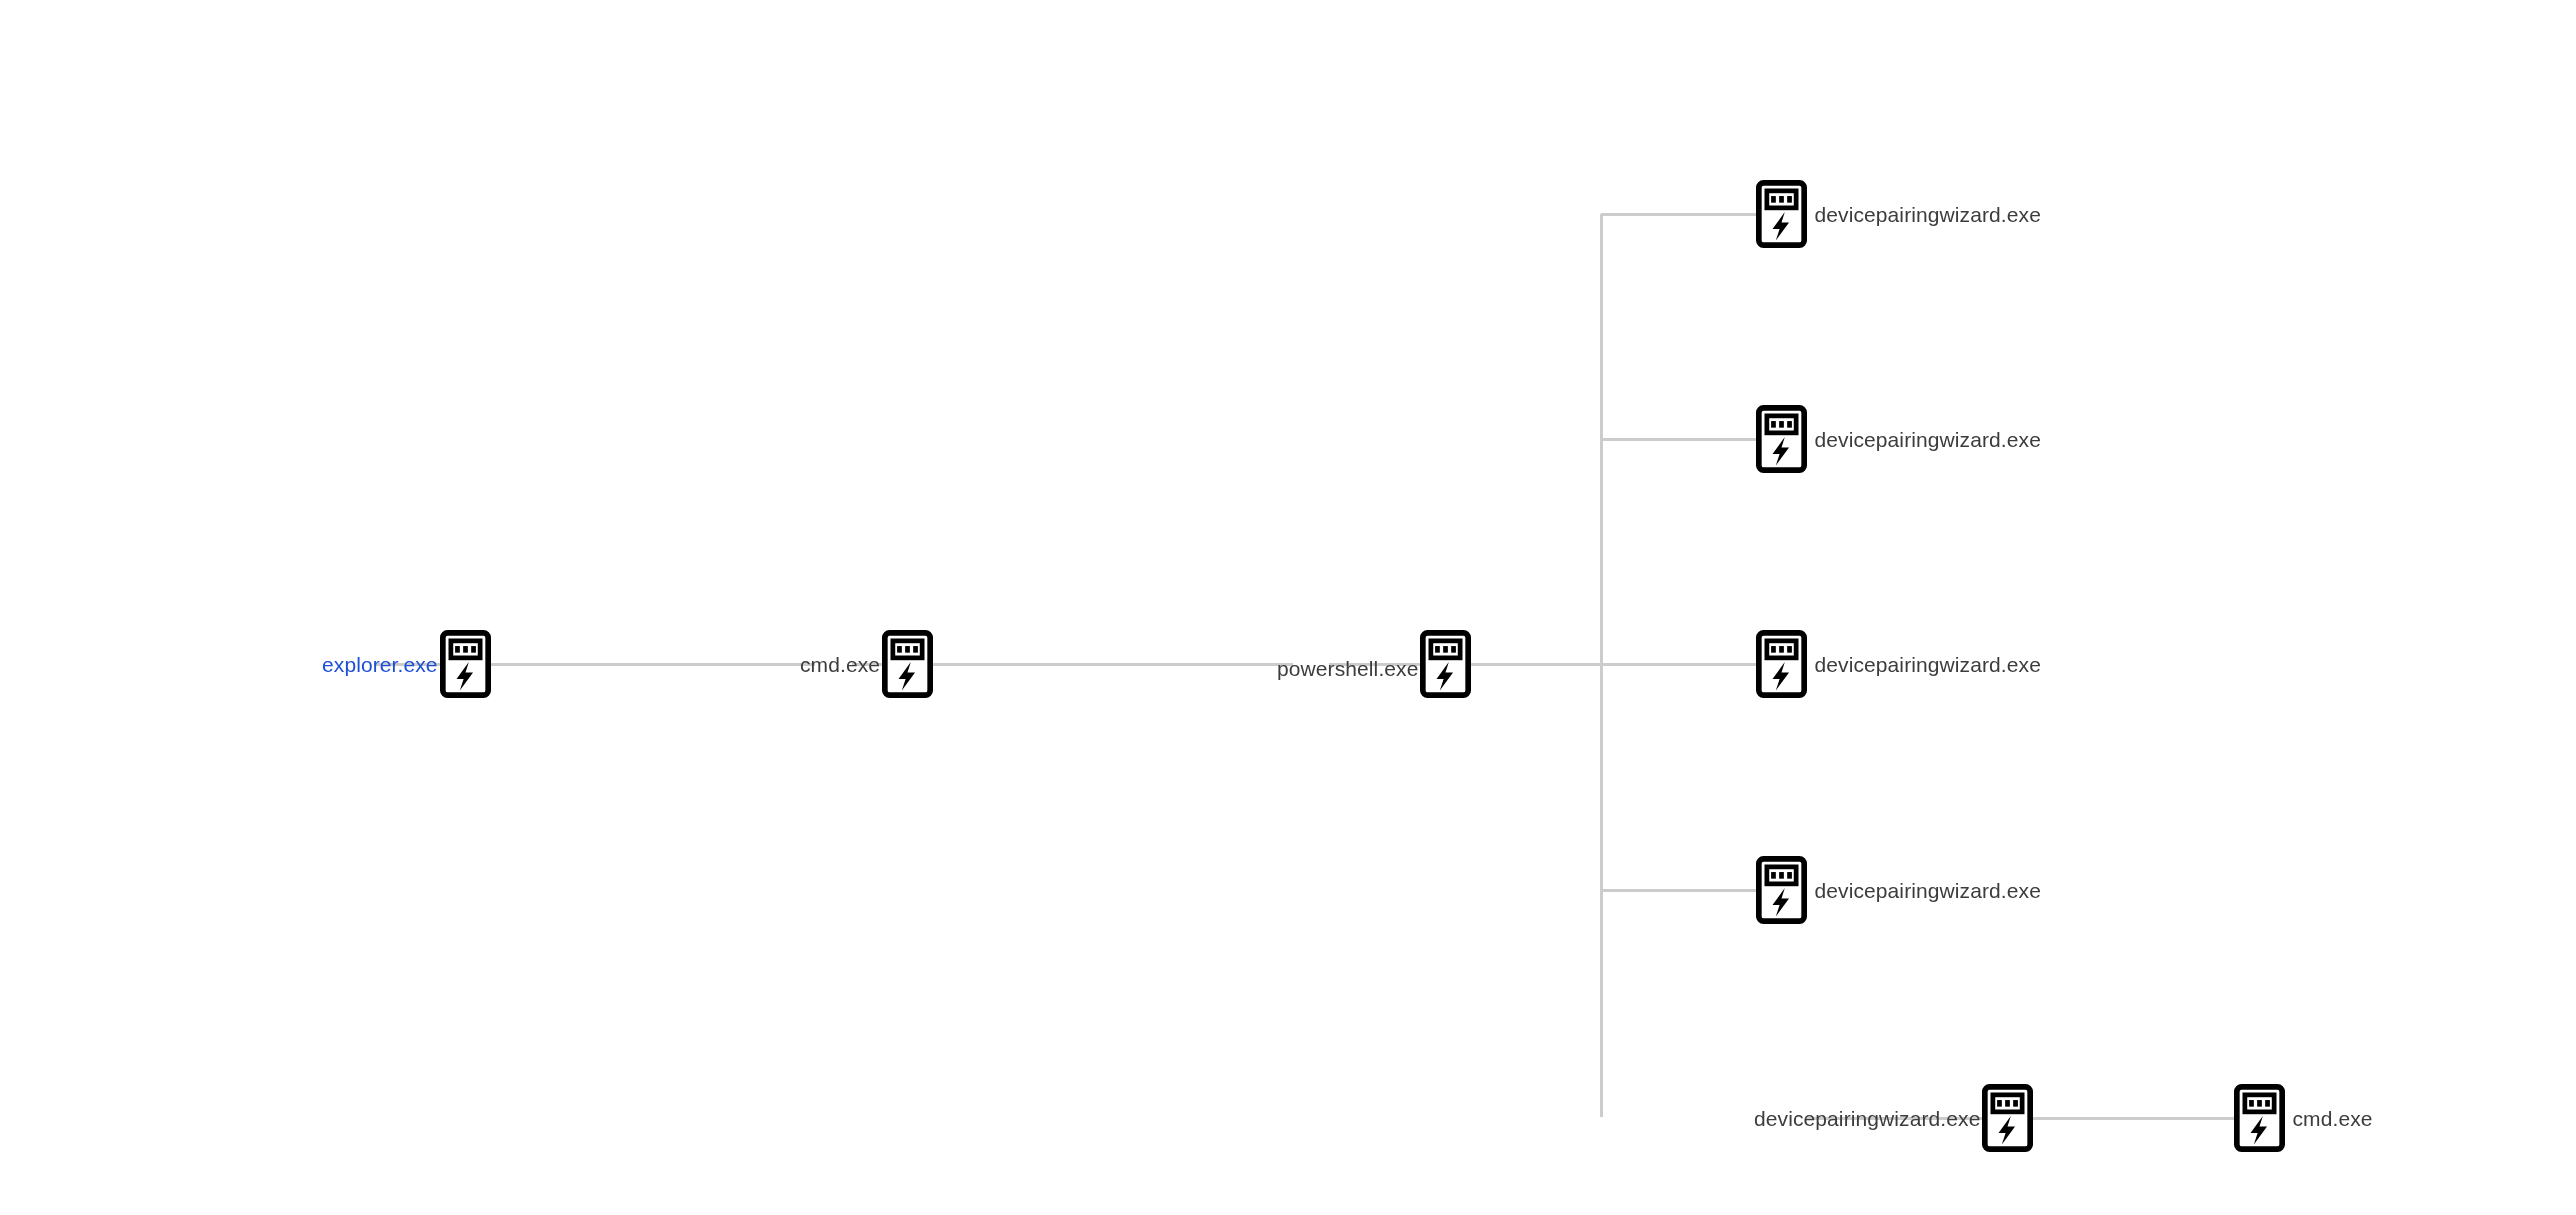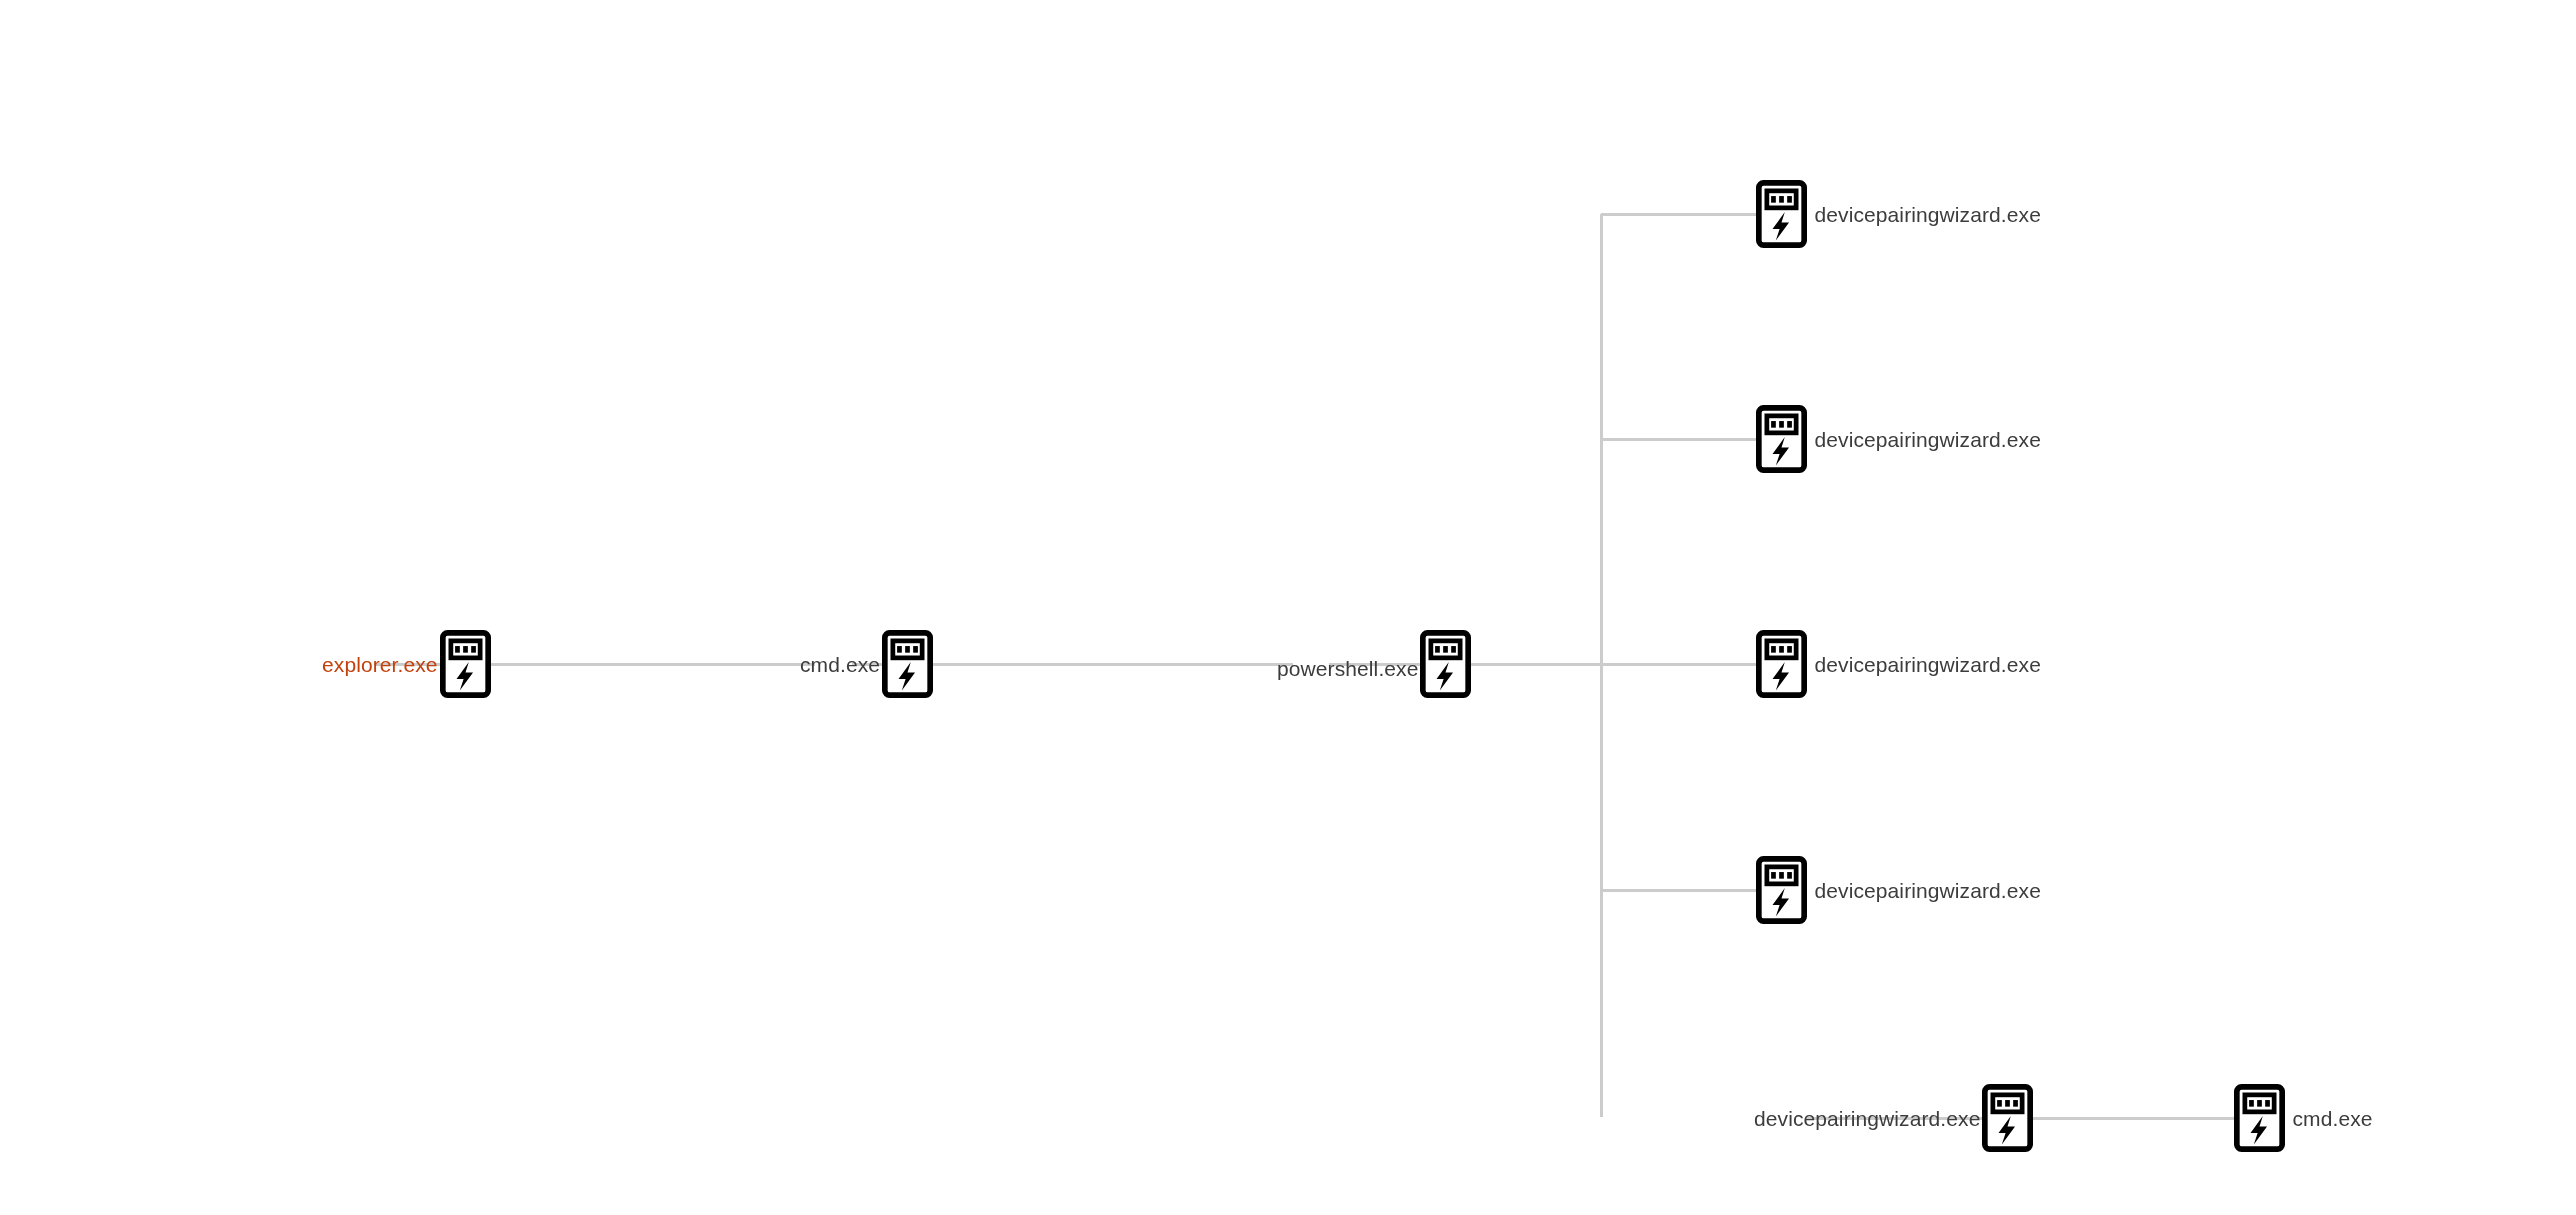--- a/index.html
+++ b/index.html
@@ -69,21 +69,21 @@
       <div class="edge-h" style="left: 852px; top: 663px; width: 441px; background: rgb(204, 204, 204);"></div>
       <div class="edge-h" style="left: 1329px; top: 663px; width: 432px; background: rgb(204, 204, 204);"></div>
       <div class="edge-v" style="left: 1600px; top: 214px; height: 903px; background: rgb(204, 204, 204);"></div>
       <div class="edge-h" style="left: 1601px; top: 213px; width: 160px; background: rgb(204, 204, 204);"></div>
       <div class="edge-h" style="left: 1601px; top: 438px; width: 160px; background: rgb(204, 204, 204);"></div>
       <div class="edge-h" style="left: 1601px; top: 889px; width: 160px; background: rgb(204, 204, 204);"></div>
       <div class="edge-h" style="left: 1806px; top: 1117px; width: 432px; background: rgb(204, 204, 204);"></div>
     </div>
   <div id="node-layer">
       <div class="node label-left" style="top: 630px; left: 322px;">
-        <span class="node-label" style="color: #c2410c; text-align: right;">explorer.exe</span>
+        <span class="node-label" style="color: #1d4ed8; text-align: right;">explorer.exe</span>
         <span style="display: block;">
           <svg class="node-icon" viewBox="0 0 54 72">
             <rect x="3" y="3" width="48" height="66" rx="5" ry="5" fill="#ffffff" stroke="#000000" stroke-width="6"></rect>
             <rect x="11.5" y="11.5" width="31" height="18" fill="#ffffff" stroke="#000000" stroke-width="5"></rect>
             <rect x="16" y="17" width="5" height="7" fill="#000000"></rect>
             <rect x="24.5" y="17" width="5" height="7" fill="#000000"></rect>
             <rect x="33" y="17" width="5" height="7" fill="#000000"></rect>
             <polygon points="30.5,34 17.5,52 25,52 21,64 35,45 27,45" fill="#000000"></polygon>
           </svg>
         </span>

